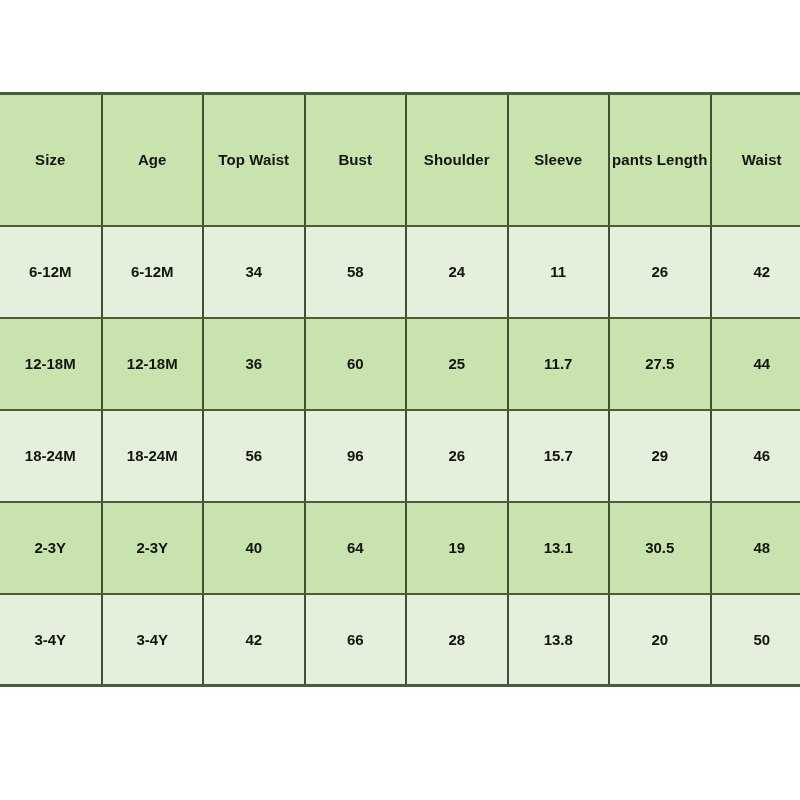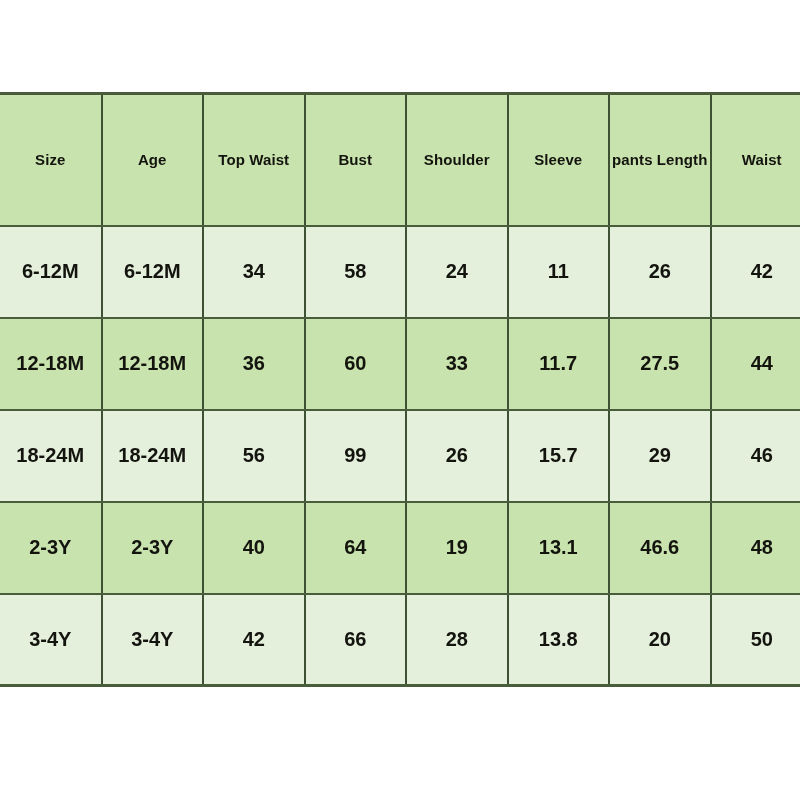--- a/index.html
+++ b/index.html
@@ -57,21 +57,21 @@
   table.size-chart thead th {
     height: 132px;
     background: #c8e3ad;
     font-size: 15px;
     letter-spacing: 0.1px;
     border-top: none;
   }
 
   table.size-chart tbody td {
     height: 92px;
-    font-size: 20px;
+    font-size: 15px;
   }
 
   
   table.size-chart tbody tr.row-pale  td { background: #e4efdc; }
   table.size-chart tbody tr.row-green td { background: #c8e3ad; }
 
   table.size-chart tbody tr:last-child td { border-bottom: none; }
 </style>
 </head>
 <body>
@@ -110,43 +110,43 @@
           <td>24</td>
           <td>11</td>
           <td>26</td>
           <td>42</td>
         </tr>
         <tr class="row-green">
           <td>12-18M</td>
           <td>12-18M</td>
           <td>36</td>
           <td>60</td>
-          <td>33</td>
+          <td>25</td>
           <td>11.7</td>
           <td>27.5</td>
           <td>44</td>
         </tr>
         <tr class="row-pale">
           <td>18-24M</td>
           <td>18-24M</td>
           <td>56</td>
-          <td>99</td>
+          <td>96</td>
           <td>26</td>
           <td>15.7</td>
           <td>29</td>
           <td>46</td>
         </tr>
         <tr class="row-green">
           <td>2-3Y</td>
           <td>2-3Y</td>
           <td>40</td>
           <td>64</td>
           <td>19</td>
           <td>13.1</td>
-          <td>46.6</td>
+          <td>30.5</td>
           <td>48</td>
         </tr>
         <tr class="row-pale">
           <td>3-4Y</td>
           <td>3-4Y</td>
           <td>42</td>
           <td>66</td>
           <td>28</td>
           <td>13.8</td>
           <td>20</td>

